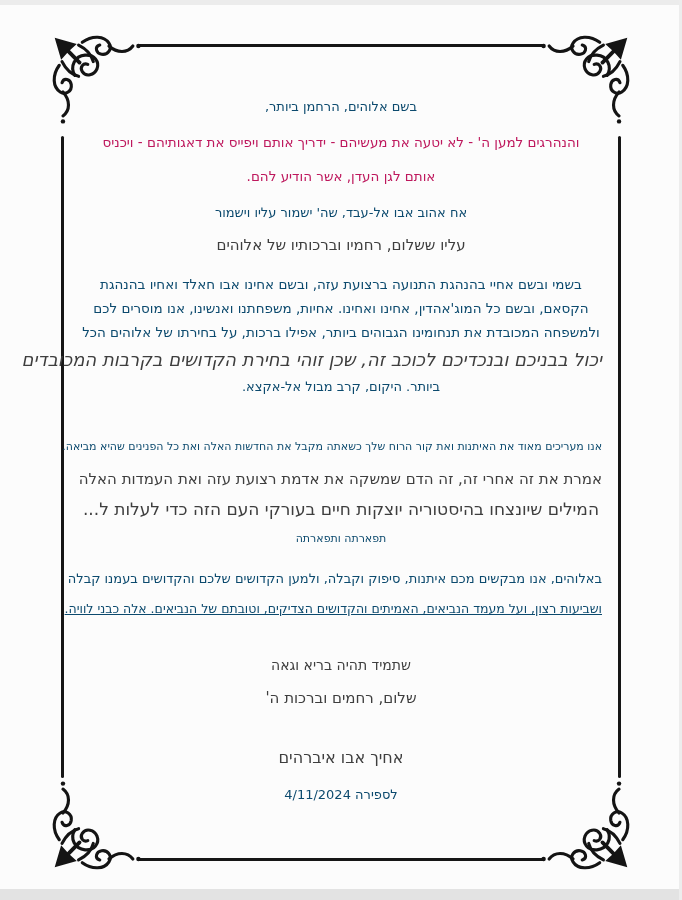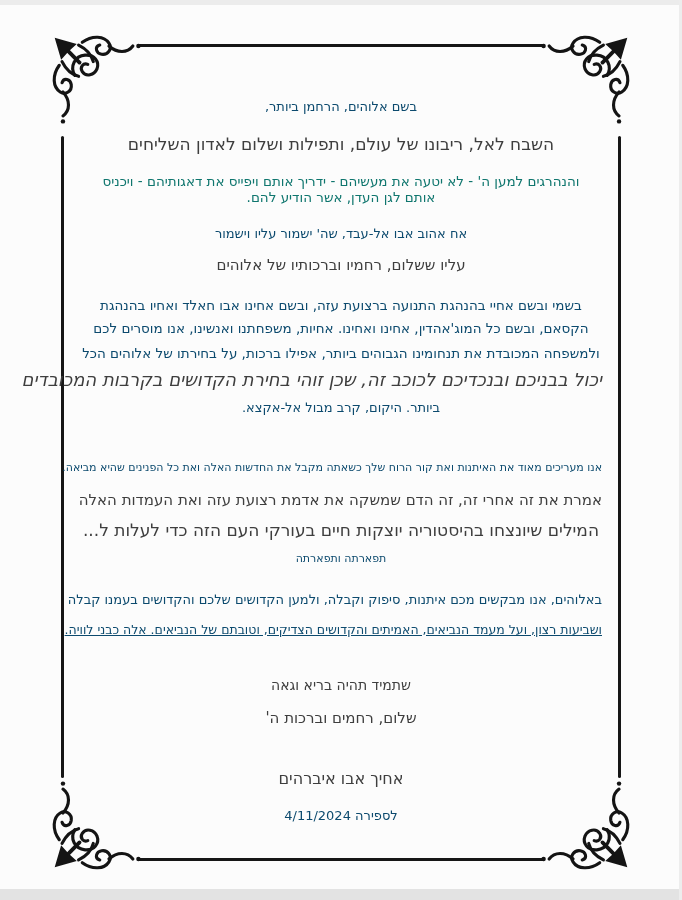--- a/index.html
+++ b/index.html
@@ -38,21 +38,21 @@
   .sz12{font-size:12.5px;text-decoration:underline;}
   .sz13{font-size:13px;}
   .sz135{font-size:13.5px;}
   .sz14{font-size:14px;}
   .sz15{font-size:15px;}
   .sz155{font-size:18px;font-style:italic;}
   .sz16{font-size:16px;}
   .sz17{font-size:17px;}
   .tone-dark{color:#3e3e3e;}
   .tone-mid{color:#0c4a6e;}
-  .tone-light{color:#0f766e;}
+  .tone-light{color:#be185d;}
   .date-line{direction:ltr;}
 </style>
 </head>
 <body>
 
 <div class="scan-edge top"></div>
 <div class="scan-edge bottom"></div>
 <div class="scan-edge right"></div>
 
 <svg width="0" height="0" style="position:absolute" aria-hidden="true">
@@ -87,23 +87,22 @@
   </svg>
 <svg class="corner bl">
     <use href="#corner-ornament"></use>
   </svg>
 <svg class="corner br">
     <use href="#corner-ornament"></use>
   </svg>
 
 <div class="letter">
   <div class="line sz13 tone-mid" style="margin-top:0">בשם אלוהים, הרחמן ביותר,</div>
-  <div class="line sz17 tone-dark" style="margin-top:20px">השבח לאל, ריבונו של עולם, ותפילות ושלום לאדון השליחים</div>
   <div class="line sz135 tone-light" style="margin-top:20px">והנהרגים למען ה' - לא יטעה את מעשיהם - ידריך אותם ויפייס את דאגותיהם - ויכניס</div>
-  <div class="line sz135 tone-light" style="">אותם לגן העדן, אשר הודיע להם.</div>
+  <div class="line sz135 tone-light" style="margin-top:19px">אותם לגן העדן, אשר הודיע להם.</div>
   <div class="line sz13 tone-mid" style="margin-top:21px">אח אהוב אבו אל-עבד, שה' ישמור עליו וישמור</div>
   <div class="line sz15 tone-dark" style="margin-top:16px">עליו ששלום, רחמיו וברכותיו של אלוהים</div>
   <div class="line sz135 tone-mid" style="margin-top:23px">בשמי ובשם אחיי בהנהגת התנועה ברצועת עזה, ובשם אחינו אבו חאלד ואחיו בהנהגת</div>
   <div class="line sz135 tone-mid" style="margin-top:8px">הקסאם, ובשם כל המוג'אהדין, אחינו ואחינו. אחיות, משפחתנו ואנשינו, אנו מוסרים לכם</div>
   <div class="line sz135 tone-mid" style="margin-top:9px">ולמשפחה המכובדת את תנחומינו הגבוהים ביותר, אפילו ברכות, על בחירתו של אלוהים הכל</div>
   <div class="line sz155 tone-dark" style="margin-top:9px">יכול בבניכם ובנכדיכם לכוכב זה, שכן זוהי בחירת הקדושים בקרבות המכובדים</div>
   <div class="line sz13 tone-mid" style="margin-top:10px">ביותר. היקום, קרב מבול אל-אקצא.</div>
   <div class="line sz11 tone-mid" style="margin-top:46px">אנו מעריכים מאוד את האיתנות ואת קור הרוח שלך כשאתה מקבל את החדשות האלה ואת כל הפנינים שהיא מביאה.</div>
   <div class="line sz15 tone-dark" style="margin-top:17px">אמרת את זה אחרי זה, זה הדם שמשקה את אדמת רצועת עזה ואת העמדות האלה</div>
   <div class="line sz17 tone-dark" style="margin-top:12px">המילים שיונצחו בהיסטוריה יוצקות חיים בעורקי העם הזה כדי לעלות ל...</div>

